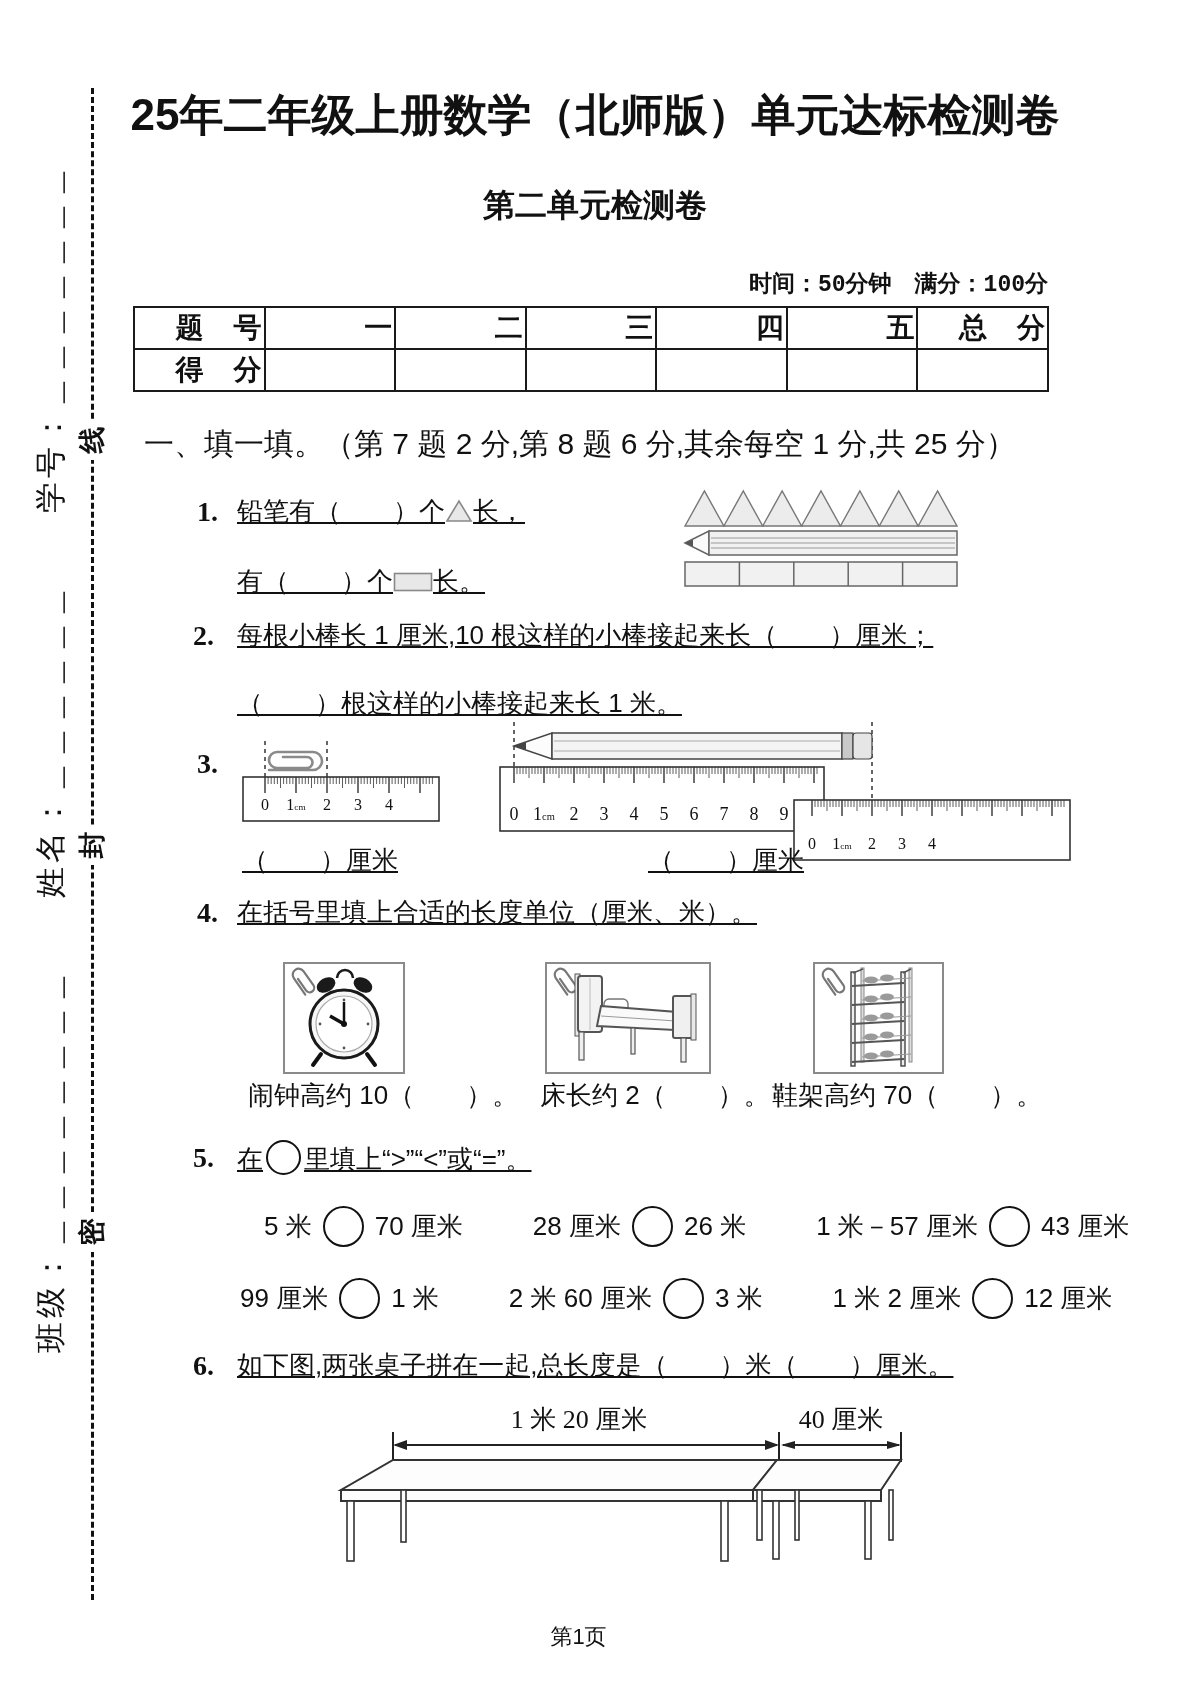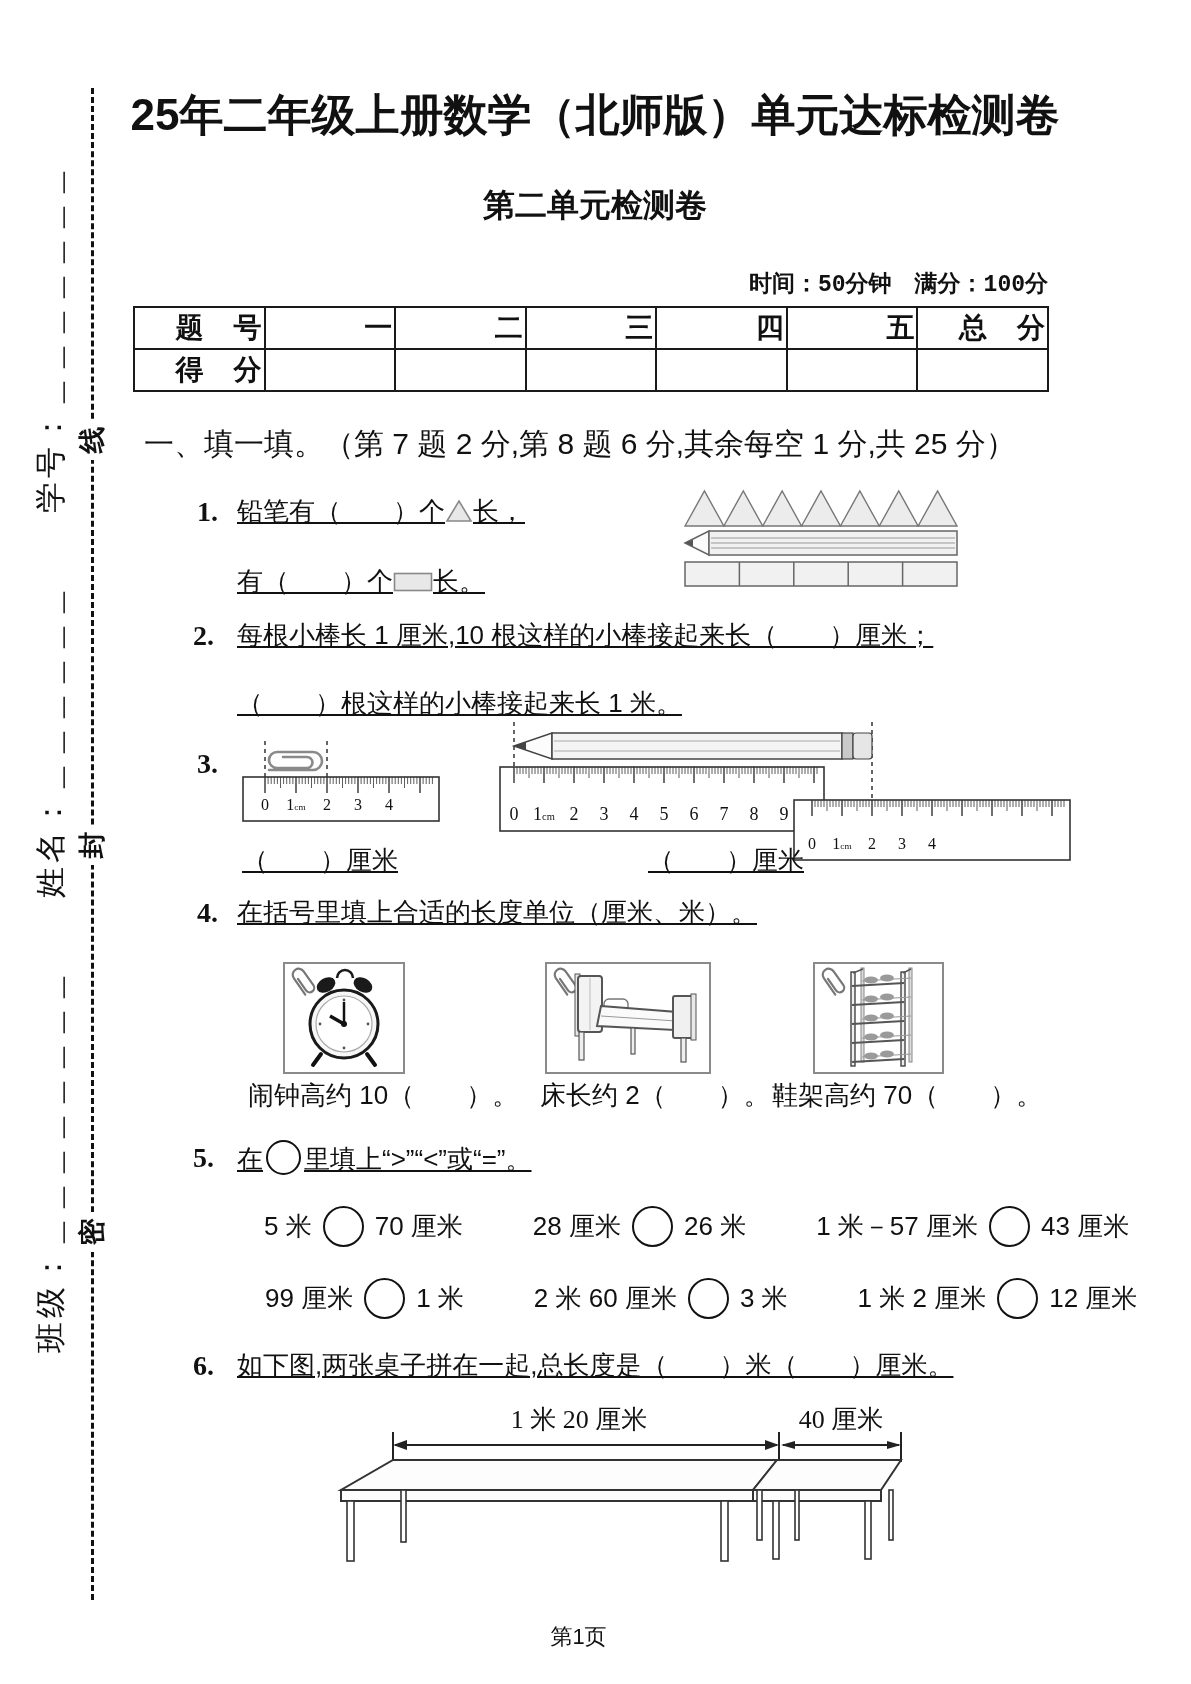--- a/index.html
+++ b/index.html
@@ -507,21 +507,21 @@
         <span>28 厘米</span>
         <span class="cmp-circle"></span>
         <span>26 米</span>
       </span>
       <span class="cmp-item">
         <span>1 米－57 厘米</span>
         <span class="cmp-circle"></span>
         <span>43 厘米</span>
       </span>
     </div>
-  <div class="abs cmp-row" style="left:240px;top:1278px;margin-left:25px;">
+  <div class="abs cmp-row" style="left:240px;top:1278px;">
       <span class="cmp-item">
         <span>99 厘米</span>
         <span class="cmp-circle"></span>
         <span>1 米</span>
       </span>
       <span class="cmp-item">
         <span>2 米 60 厘米</span>
         <span class="cmp-circle"></span>
         <span>3 米</span>
       </span>

